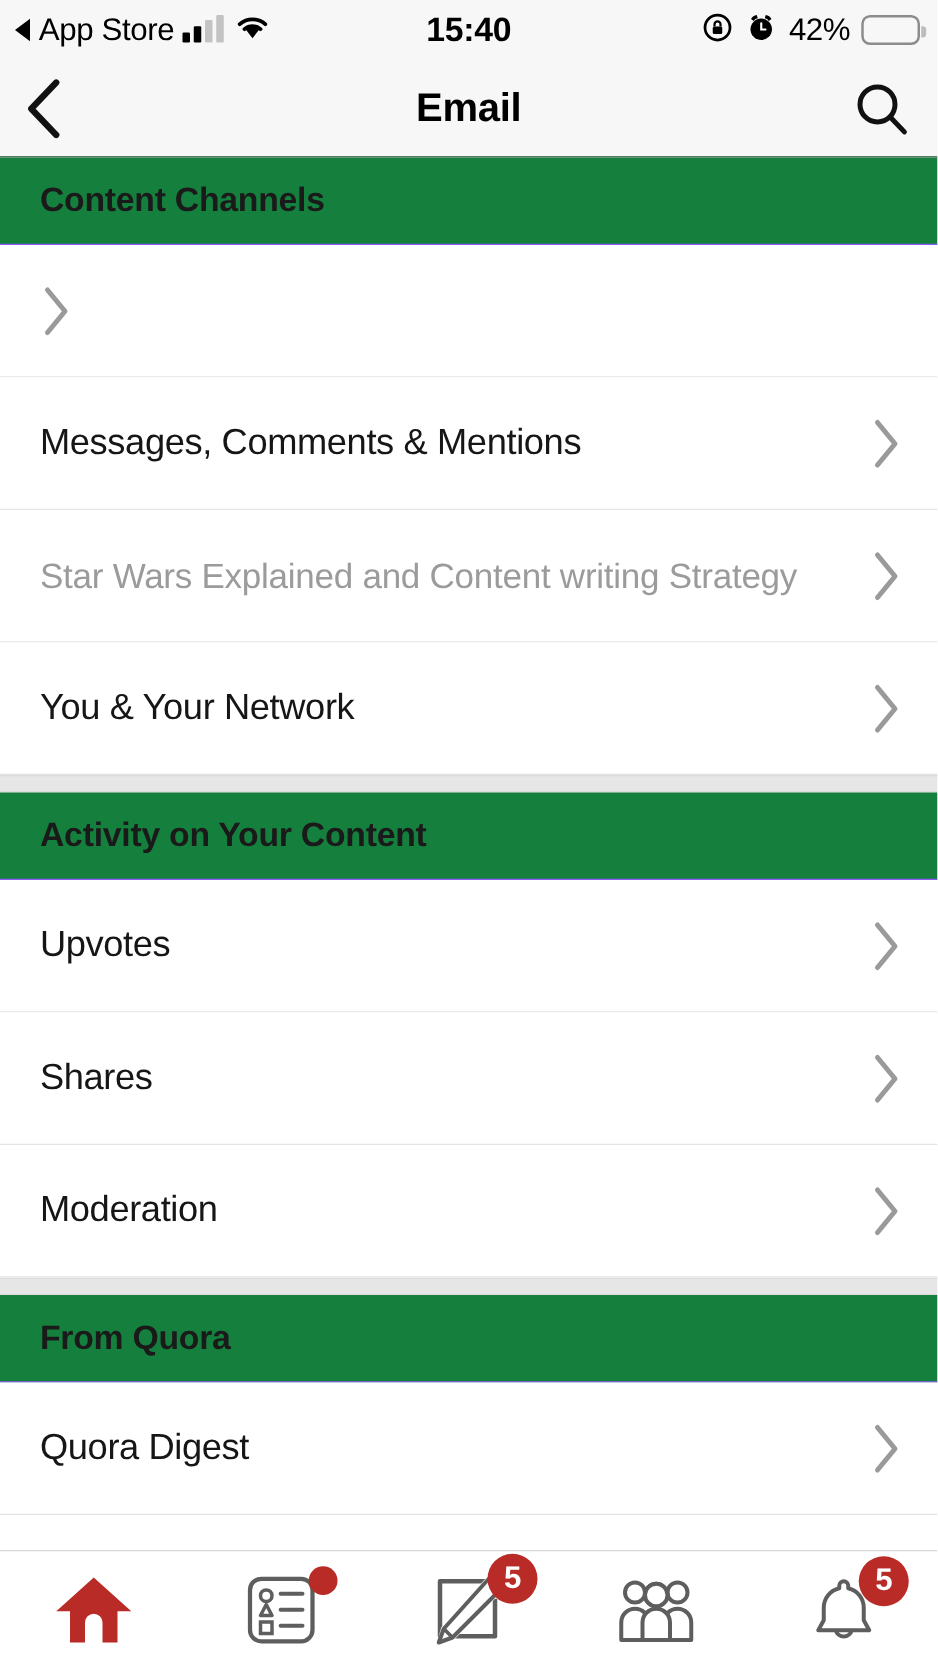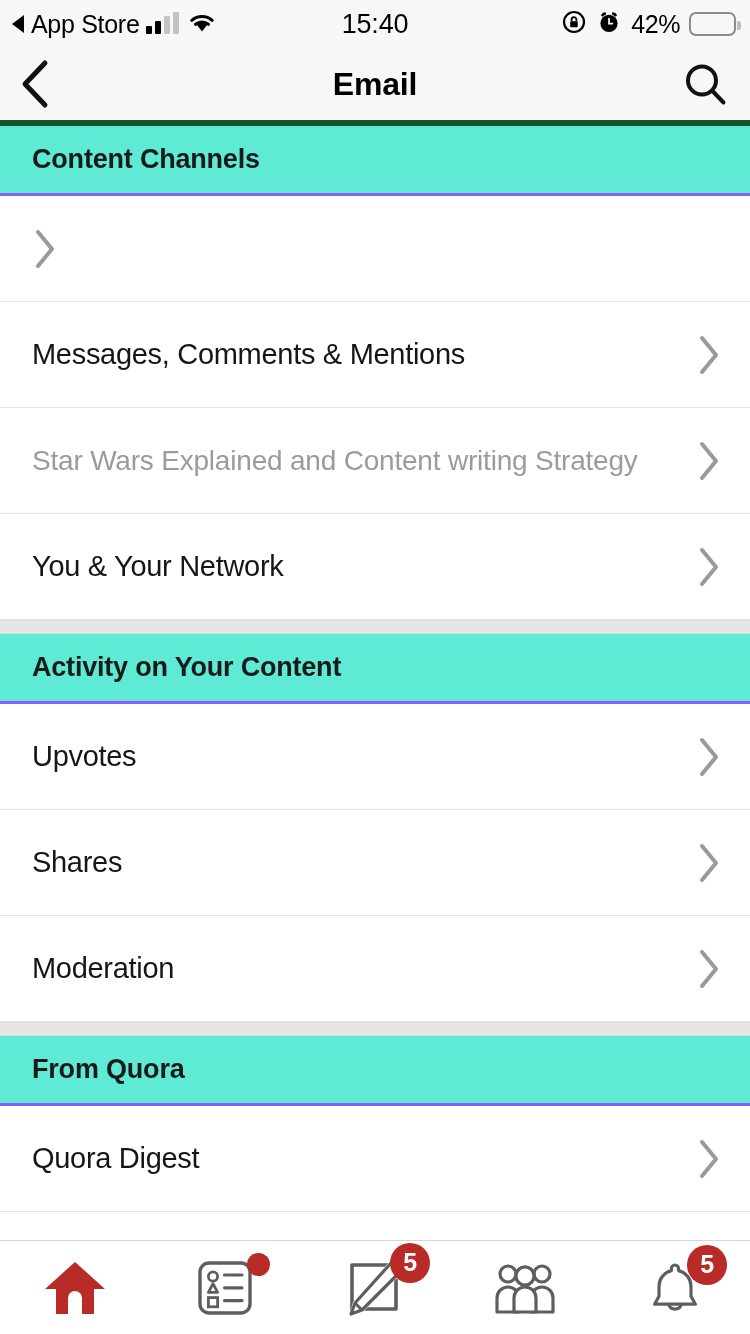--- a/index.html
+++ b/index.html
@@ -28,57 +28,57 @@
   .sb-signal{ display:flex; align-items:flex-end; gap:3px; height:20px; }
   .sb-signal i{ display:block; width:6px; background:#000; border-radius:1px; }
   .sb-signal i:nth-child(1){ height:8px; }
   .sb-signal i:nth-child(2){ height:13px; }
   .sb-signal i:nth-child(3){ height:18px; background:#c3c3c3; }
   .sb-signal i:nth-child(4){ height:22px; background:#c3c3c3; }
   .sb-wifi{ margin-left:2px; }
   .sb-time{
     position:absolute; left:0; right:0; top:0; height:48px;
     display:flex; align-items:center; justify-content:center;
-    font-size:27px; font-weight:normal; color:#000; letter-spacing:-0.2px;
+    font-size:27px; font-weight:bold; color:#000; letter-spacing:-0.2px;
     pointer-events:none;
   }
   .sb-right{ display:flex; align-items:center; gap:9px; z-index:2; }
   .sb-batt-pct{ font-size:25px; color:#000; letter-spacing:-0.4px; }
   .sb-batt{
     position:relative; width:47px; height:24px;
     border:2.5px solid #8c8c8c; border-radius:7px; padding:2px;
   }
   .sb-batt::after{
     content:""; position:absolute; right:-7px; top:7px;
     width:4px; height:9px; background:#bdbdbd; border-radius:0 3px 3px 0;
   }
   .sb-batt-fill{ height:100%; border-radius:3px; }
 
   
   .navbar{
     position:relative; height:78px; background:#f7f7f7;
     display:flex; align-items:center; justify-content:space-between;
     padding:0 22px 0 18px;
-    border-bottom:6px solid #14532d;
+    border-bottom:1px solid #14532d;
   }
   .nav-title{
     position:absolute; left:0; right:0; text-align:center;
     font-size:32px; font-weight:bold; color:#000; letter-spacing:-0.2px;
     pointer-events:none;
   }
   .nav-btn{ display:flex; align-items:center; justify-content:center; z-index:2; cursor:pointer; }
 
   
   .list{ background:#fff; }
   .section-header{
     height:70px; display:flex; align-items:center;
     padding:0 0 0 32px;
     font-size:27px; font-weight:bold; color:#1a1a1a; letter-spacing:-0.2px;
-    border-bottom:3px solid #8b5cf6;
-    background:#5eead4;
+    border-bottom:1px solid #8b5cf6;
+    background:#15803d;
   }
   .row{
     position:relative;
     display:flex; align-items:center; justify-content:space-between;
     padding:0 28px 0 32px;
     border-bottom:1px solid #e3e3e3;
     background:#fff; cursor:pointer;
     min-height:106px;
   }
   .row-texts{ display:flex; flex-direction:column; gap:7px; }

